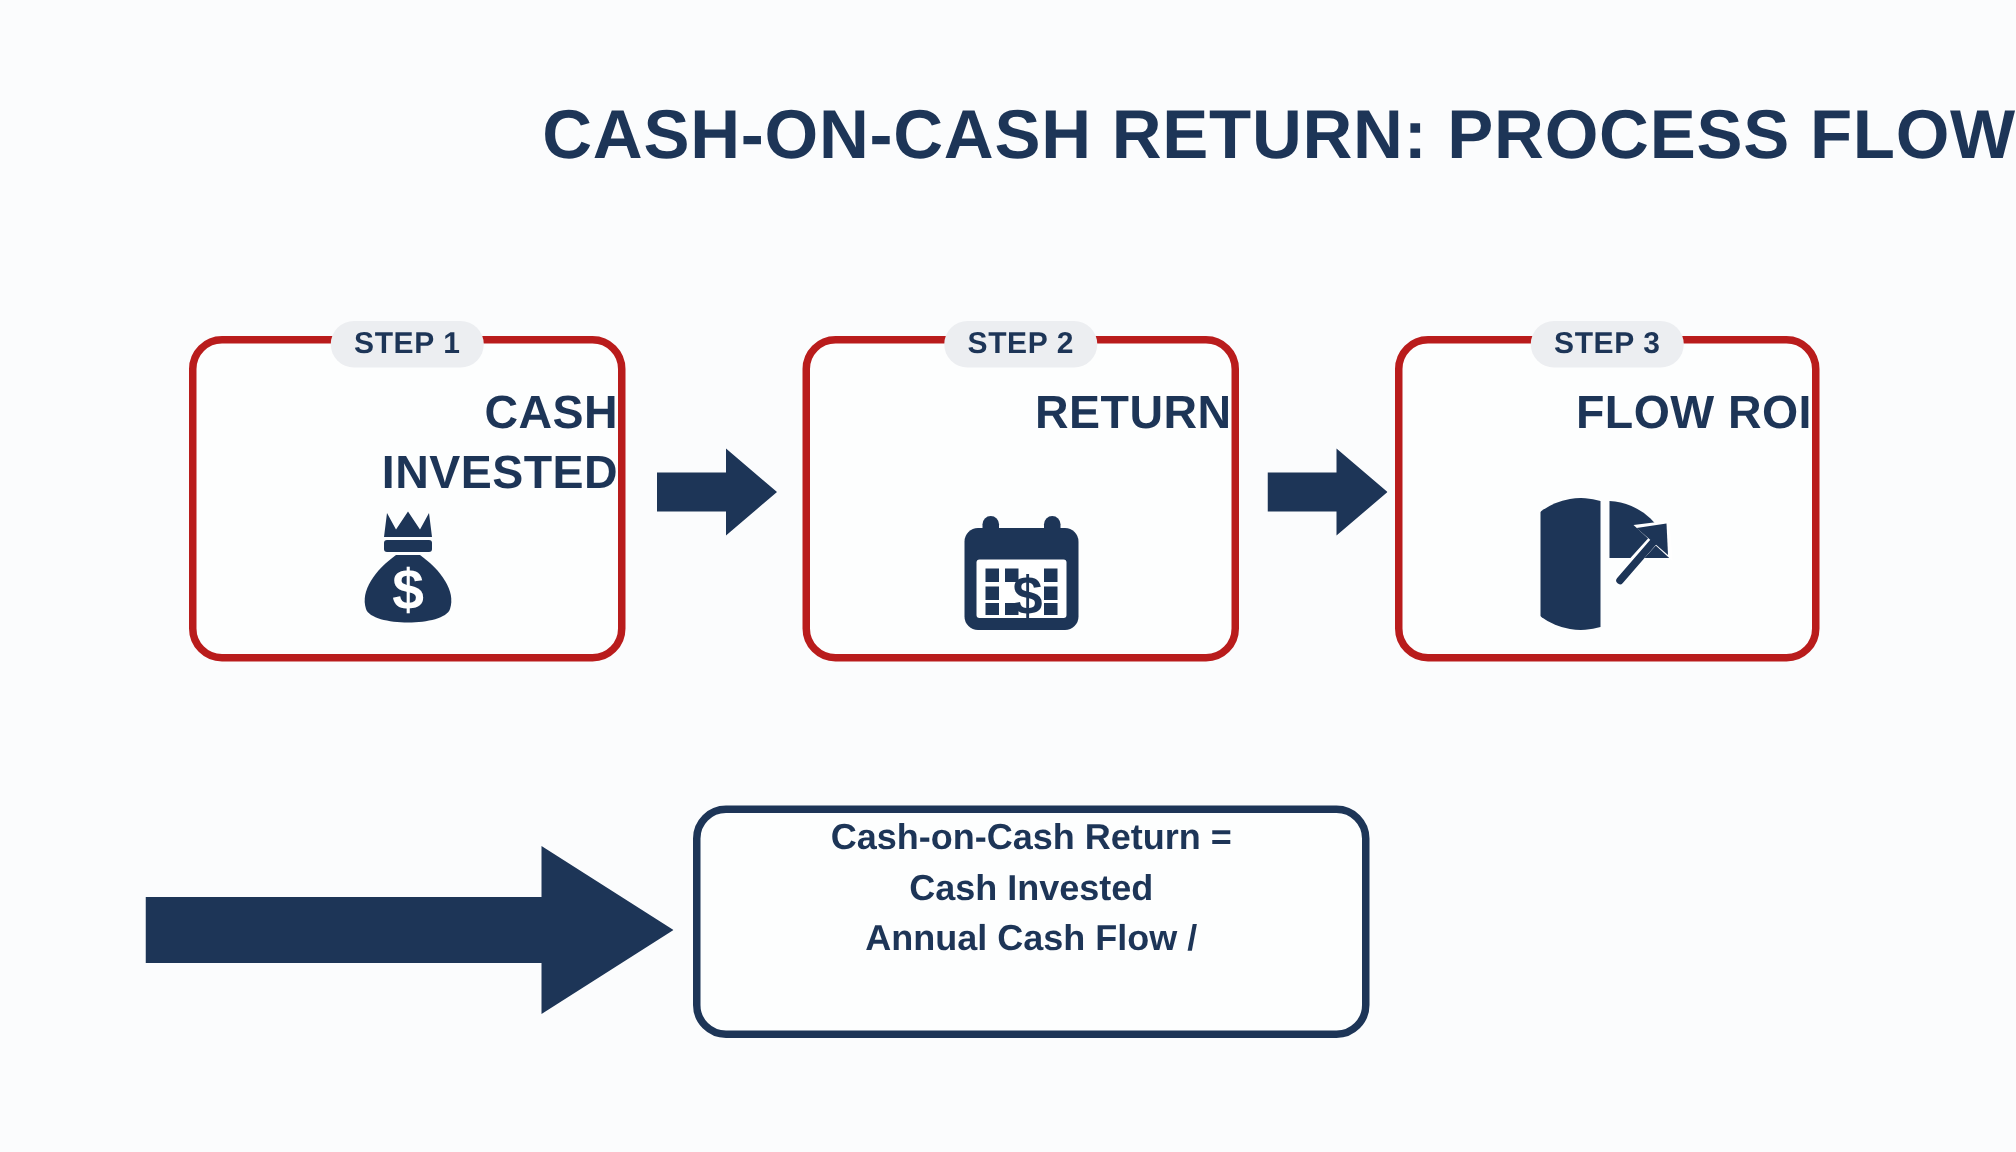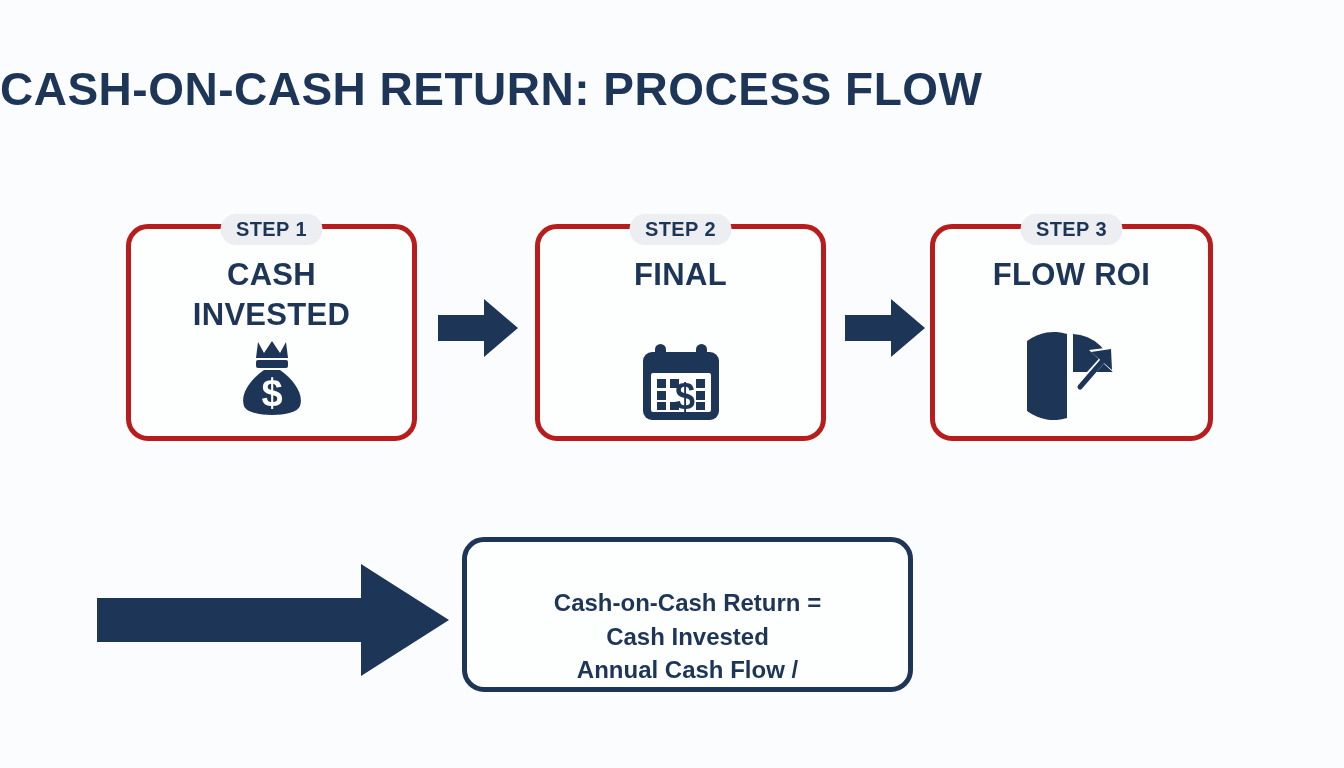--- a/index.html
+++ b/index.html
@@ -7,21 +7,21 @@
     width:1344px; height:768px;
     background:#fbfcfd;
     font-family:"Liberation Sans", sans-serif;
     overflow:hidden;
   }
   .canvas { position:relative; width:1344px; height:768px; }
 
   
   .title {
     position:absolute; left:0; top:62px; width:1344px;
-    text-align:left;
+    text-align:right;
     font-size:46px; font-weight:bold; letter-spacing:0.5px;
     color:#1d3557;
     white-space:nowrap;
   }
 
   
   .step-card {
     position:absolute;
     border:5px solid #b91c1c;
     border-radius:22px;
@@ -31,21 +31,21 @@
     position:absolute; top:-15px; left:50%; transform:translateX(-50%);
     background:#eceef1;
     color:#1d3557;
     font-size:20px; font-weight:bold; letter-spacing:0.4px;
     padding:4px 16px;
     border-radius:16px;
     white-space:nowrap;
   }
   .step-title {
     position:absolute; left:0; right:0; top:26px;
-    text-align:center;
+    text-align:right;
     font-size:31px; font-weight:bold; line-height:1.30;
     color:#1d3557;
     letter-spacing:0.3px;
   }
   .step-icon {
     position:absolute; left:0; right:0; bottom:14px;
     display:flex; justify-content:center; align-items:flex-end;
   }
   .card1 { left:126px; top:224px; width:291px; height:217px; }
   .card2 { left:535px; top:224px; width:291px; height:217px; }
@@ -53,21 +53,21 @@
 
   
   .connector { position:absolute; }
 
   
   .formula-box {
     position:absolute; left:462px; top:537px; width:451px; height:155px;
     border:5px solid #1d3557;
     border-radius:22px;
     background:#fdfefe;
-    display:flex; align-items:flex-end; justify-content:center;
+    display:flex; align-items:flex-start; justify-content:center;
   }
   .formula-text {
     text-align:center;
     font-size:24px; font-weight:bold; line-height:1.40;
     color:#1d3557;
   }
   .formula-text span { display:block; }
 
   
   .bottom-arrow { position:absolute; left:97px; top:560px; }
@@ -97,21 +97,21 @@
 
   <div class="connector" style="left:438px; top:297px;">
     <svg width="80" height="62" viewBox="0 0 80 62">
       <path d="M0 18 L46 18 L46 2 L80 31 L46 60 L46 44 L0 44 Z" fill="#1d3557"></path>
     </svg>
   </div>
 
   <div class="step-card card2">
     <div class="step-badge">STEP 2</div>
     <div class="step-title">
-      <div>FINAL</div>
+      <div>RETURN</div>
     </div>
     <div class="step-icon">
       <svg width="84" height="80" viewBox="0 0 84 80">
         <rect x="16" y="2" width="11" height="20" rx="5.5" fill="#1d3557"></rect>
         <rect x="57" y="2" width="11" height="20" rx="5.5" fill="#1d3557"></rect>
         <rect x="4" y="10" width="76" height="68" rx="9" fill="#1d3557"></rect>
         <rect x="12" y="31" width="60" height="39" rx="2" fill="#ffffff"></rect>
         <rect x="18" y="37" width="9" height="9" fill="#1d3557"></rect>
         <rect x="31" y="37" width="9" height="9" fill="#1d3557"></rect>
         <rect x="57" y="37" width="9" height="9" fill="#1d3557"></rect>

